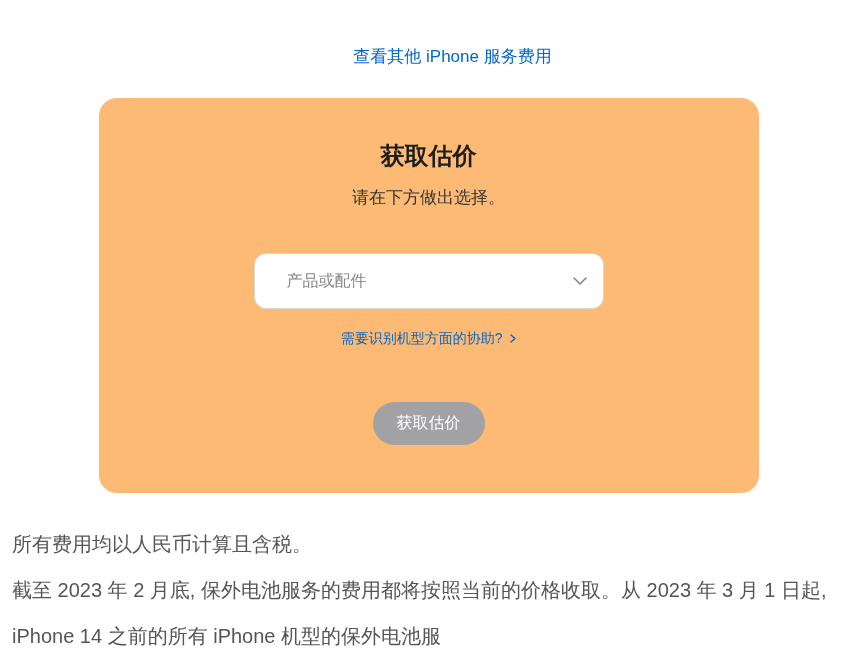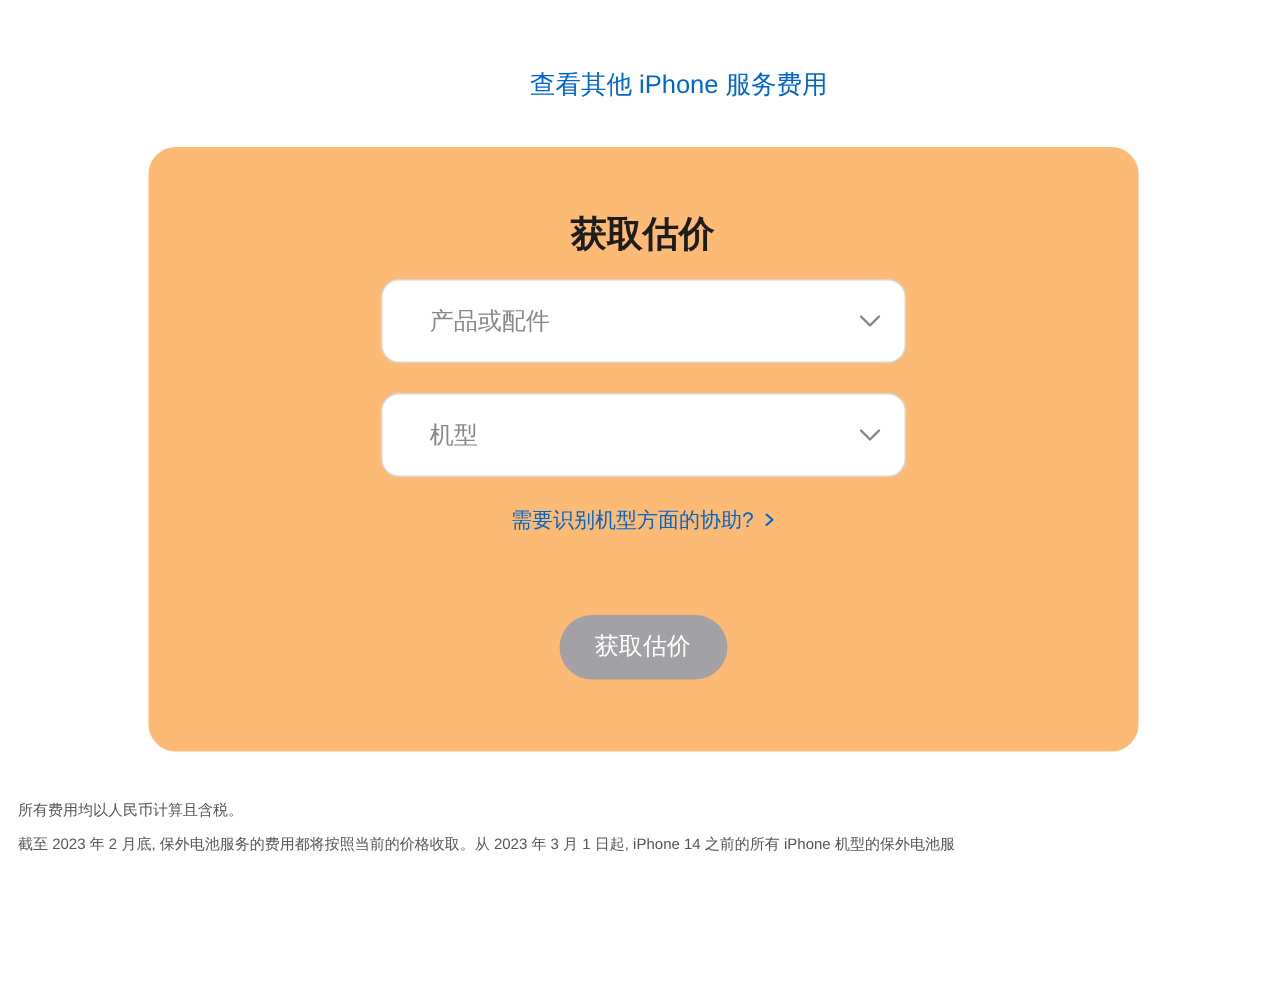--- a/index.html
+++ b/index.html
@@ -107,57 +107,48 @@
       padding: 11px 24px;
       font-size: 16px;
       font-weight: 400;
       cursor: pointer;
     }
     .footer-text {
       margin-top: 28px;
       padding: 0 0;
     }
     .footer-line {
-      font-size: 10px;
+      font-size: 20px;
       color: #555555;
       line-height: 2.3;
     }
   </style>
 </head>
 <body>
 
 <div class="container">
   <div class="top-link">
     <a href="#">查看其他 iPhone 服务费用</a>
   </div>
 
   <div class="card">
     <div class="card-title">获取估价</div>
+    <div class="card-subtitle">请在下方做出选择。</div>
 
     <div class="select-wrapper">
       <div class="select-box">
         <span>产品或配件</span>
         <span class="chevron">
           <svg viewBox="0 0 14 8" fill="none">
             <path d="M1 1L7 7L13 1" stroke="#86868b" stroke-width="1.6" stroke-linecap="round" stroke-linejoin="round"></path>
           </svg>
         </span>
       </div>
     </div>
 
-    <div class="select-wrapper">
-      <div class="select-box">
-        <span>机型</span>
-        <span class="chevron">
-          <svg viewBox="0 0 14 8" fill="none">
-            <path d="M1 1L7 7L13 1" stroke="#86868b" stroke-width="1.6" stroke-linecap="round" stroke-linejoin="round"></path>
-          </svg>
-        </span>
-      </div>
-    </div>
 
     <div class="help-link">
       <a href="#">
         <span>需要识别机型方面的协助?</span>
         <span class="chevron-right">
           <svg width="6" height="9" viewBox="0 0 6 9" fill="none" style="display:inline-block;">
             <path d="M1 1L5 4.5L1 8" stroke="#0066cc" stroke-width="1.4" stroke-linecap="round" stroke-linejoin="round"></path>
           </svg>
         </span>
       </a>

